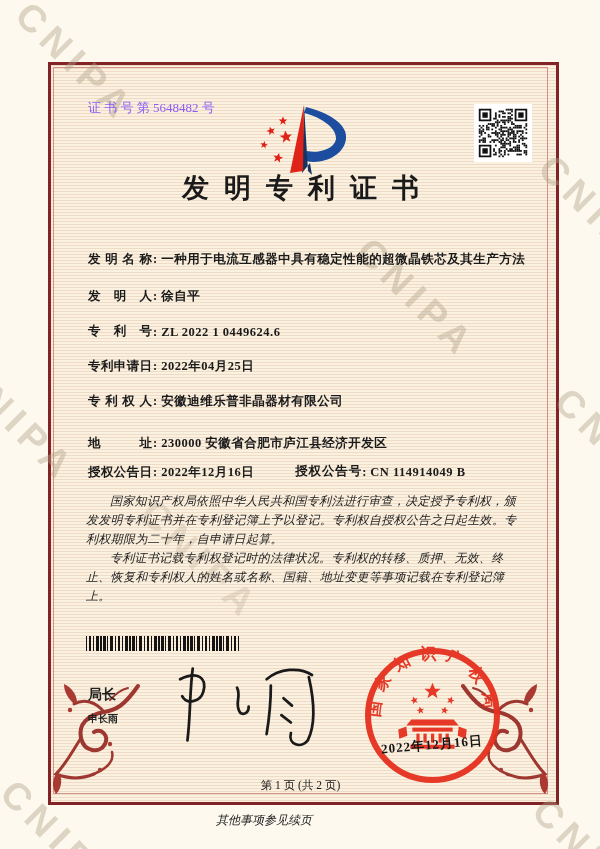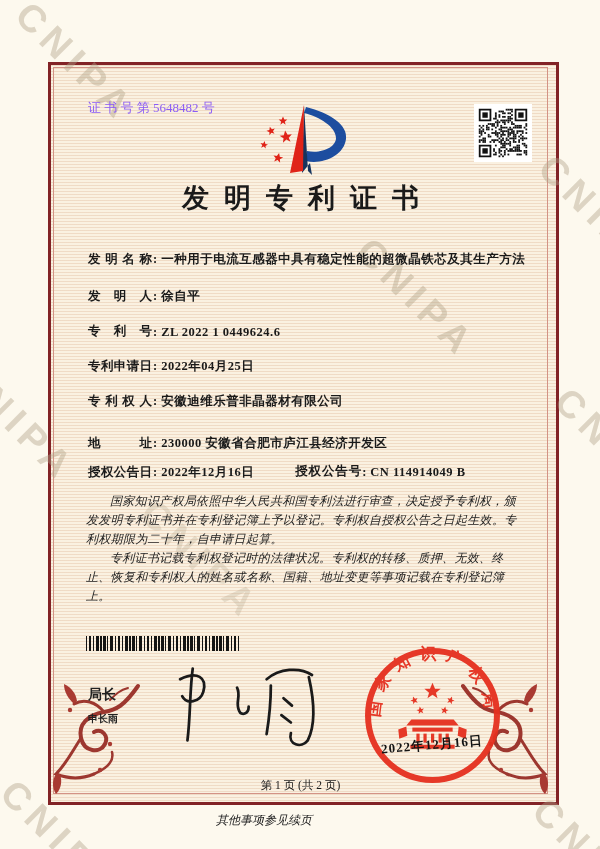--- a/index.html
+++ b/index.html
@@ -27,21 +27,21 @@
             rgba(224,186,156,0.40) 0 1px, rgba(250,243,228,0) 1px 3px);}
   .frame-inner-line{left:53px;top:67px;width:493px;height:725px;z-index:1;
          border:1px solid #d39386;pointer-events:none;}
 
   .content{z-index:3;}
 
   
   .cert-no{left:88px;top:99px;font-size:13px;color:#8b5cf6;z-index:3;}
   .logo{left:256px;top:101px;z-index:3;}
   .qr{left:474px;top:104px;width:58px;height:58px;background:#fff;z-index:3;padding:3px;box-sizing:border-box;}
-  .title{left:48px;top:180px;width:505px;text-align:center;font-size:27px;font-weight:bold;
+  .title{left:48px;top:170px;width:505px;text-align:center;font-size:27px;font-weight:bold;
          letter-spacing:15px;text-indent:15px;z-index:3;}
 
   
   .row{left:88px;width:440px;height:17px;font-size:12.5px;font-weight:bold;z-index:3;white-space:nowrap;}
   .flabel{display:inline-block;width:64px;text-align:justify;text-align-last:justify;vertical-align:bottom;}
   .fcolon{display:inline-block;margin:0 4px 0 1px;}
   .fvalue{letter-spacing:0.5px;}
   .pair2{display:inline-block;margin-left:41px;}
   .r1{top:251px;} .r2{top:288px;} .r3{top:323px;} .r4{top:358px;}
   .r5{top:393px;font-family:Liberation Serif, serif;} .r6{top:428px;margin-top:7px;} .r7{top:463px;}

